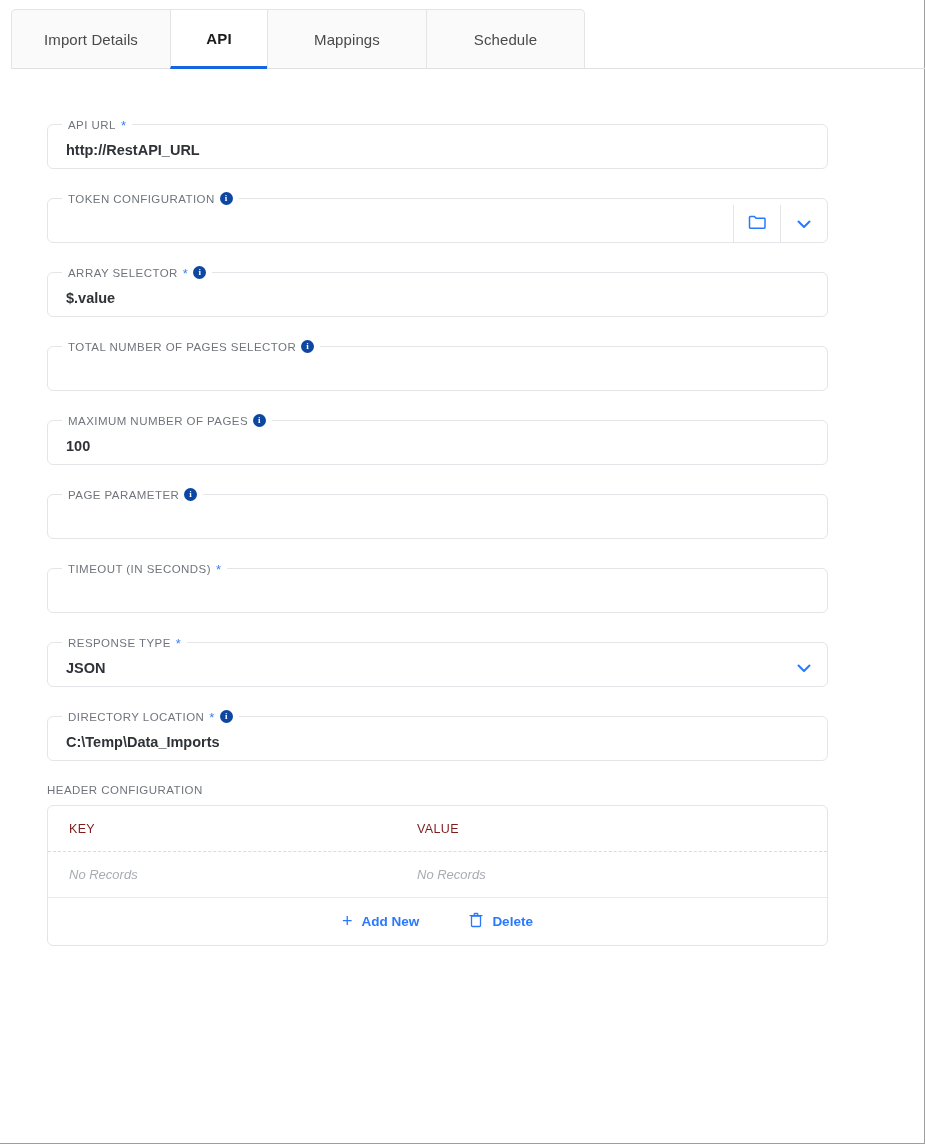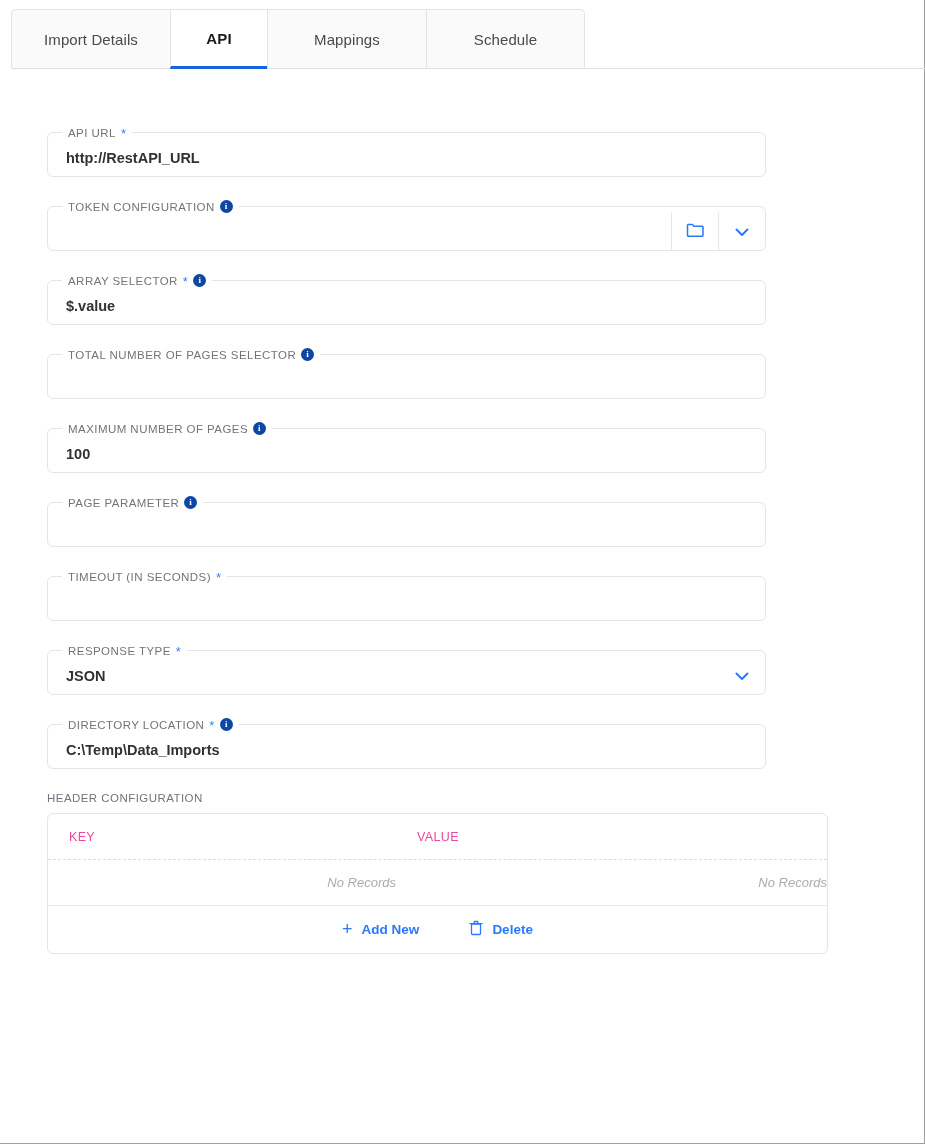--- a/index.html
+++ b/index.html
@@ -66,22 +66,22 @@
     border-bottom: 3px solid #1565e0;
     z-index: 2;
     min-width: 97px;
   }
 
   
   .form {
     padding: 41px 0 0 0;
   }
   .field-wrap {
-    width: 719px;
-    margin: 16px auto 0 47px;
+    width: 781px;
+    margin: 8px auto 0 47px;
     position: relative;
   }
   .field-block { margin-bottom: 23px; }
 
   fieldset.field {
     position: relative;
     margin: 0;
     padding: 0;
     border: 1px solid #e3e5e8;
     border-radius: 6px;
@@ -179,31 +179,30 @@
   .tr {
     display: flex;
     align-items: center;
   }
   .thead { height: 46px; border-bottom: 1px dashed #d9dbdf; }
   .th, .td {
     font-size: 12.5px;
     padding-left: 21px;
   }
   .th {
-    color: #ec4899;
+    color: #7f1d1d;
     letter-spacing: .35px;
   }
   .col-key   { width: 348px; }
   .col-value { flex: 1; }
   .tbody-row { height: 46px; border-bottom: 1px solid #e9eaec; }
   .td.empty {
     color: #a8acb3;
     font-style: italic;
     font-size: 13px;
-    text-align: right;
   }
   .tfoot {
     height: 47px;
     display: flex;
     align-items: center;
     justify-content: center;
     gap: 38px;
   }
   .tbtn {
     display: inline-flex;

